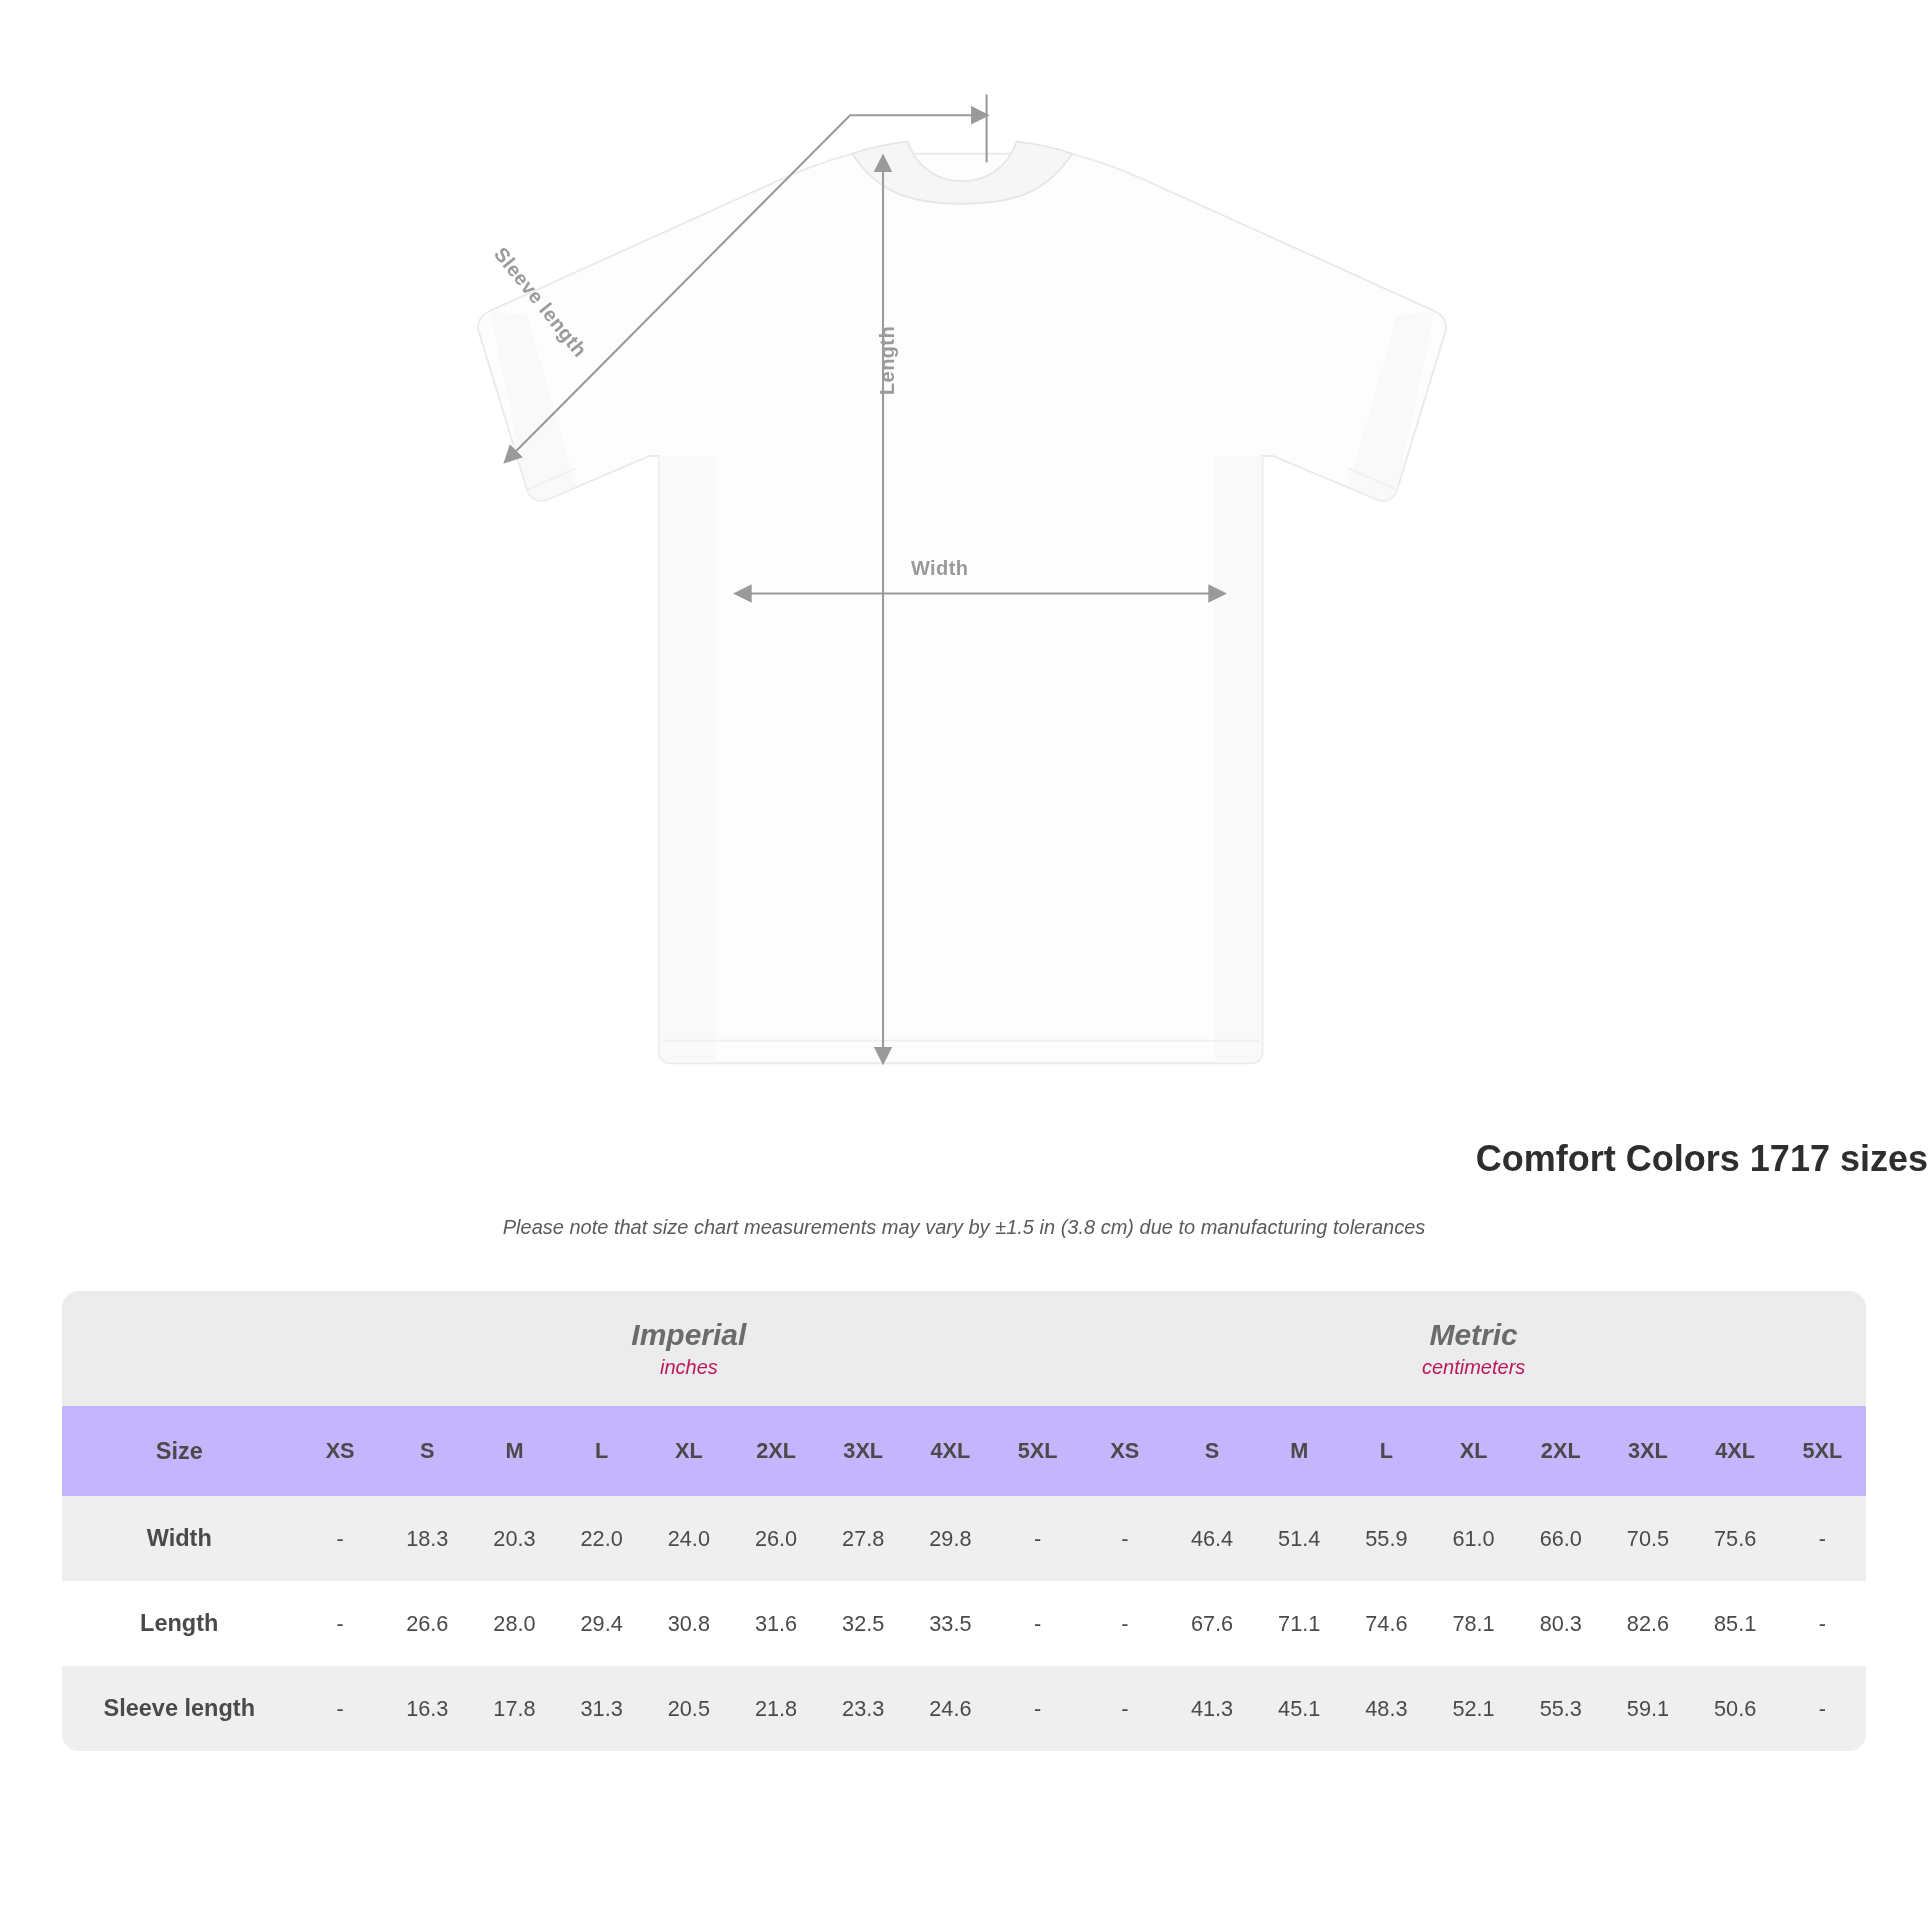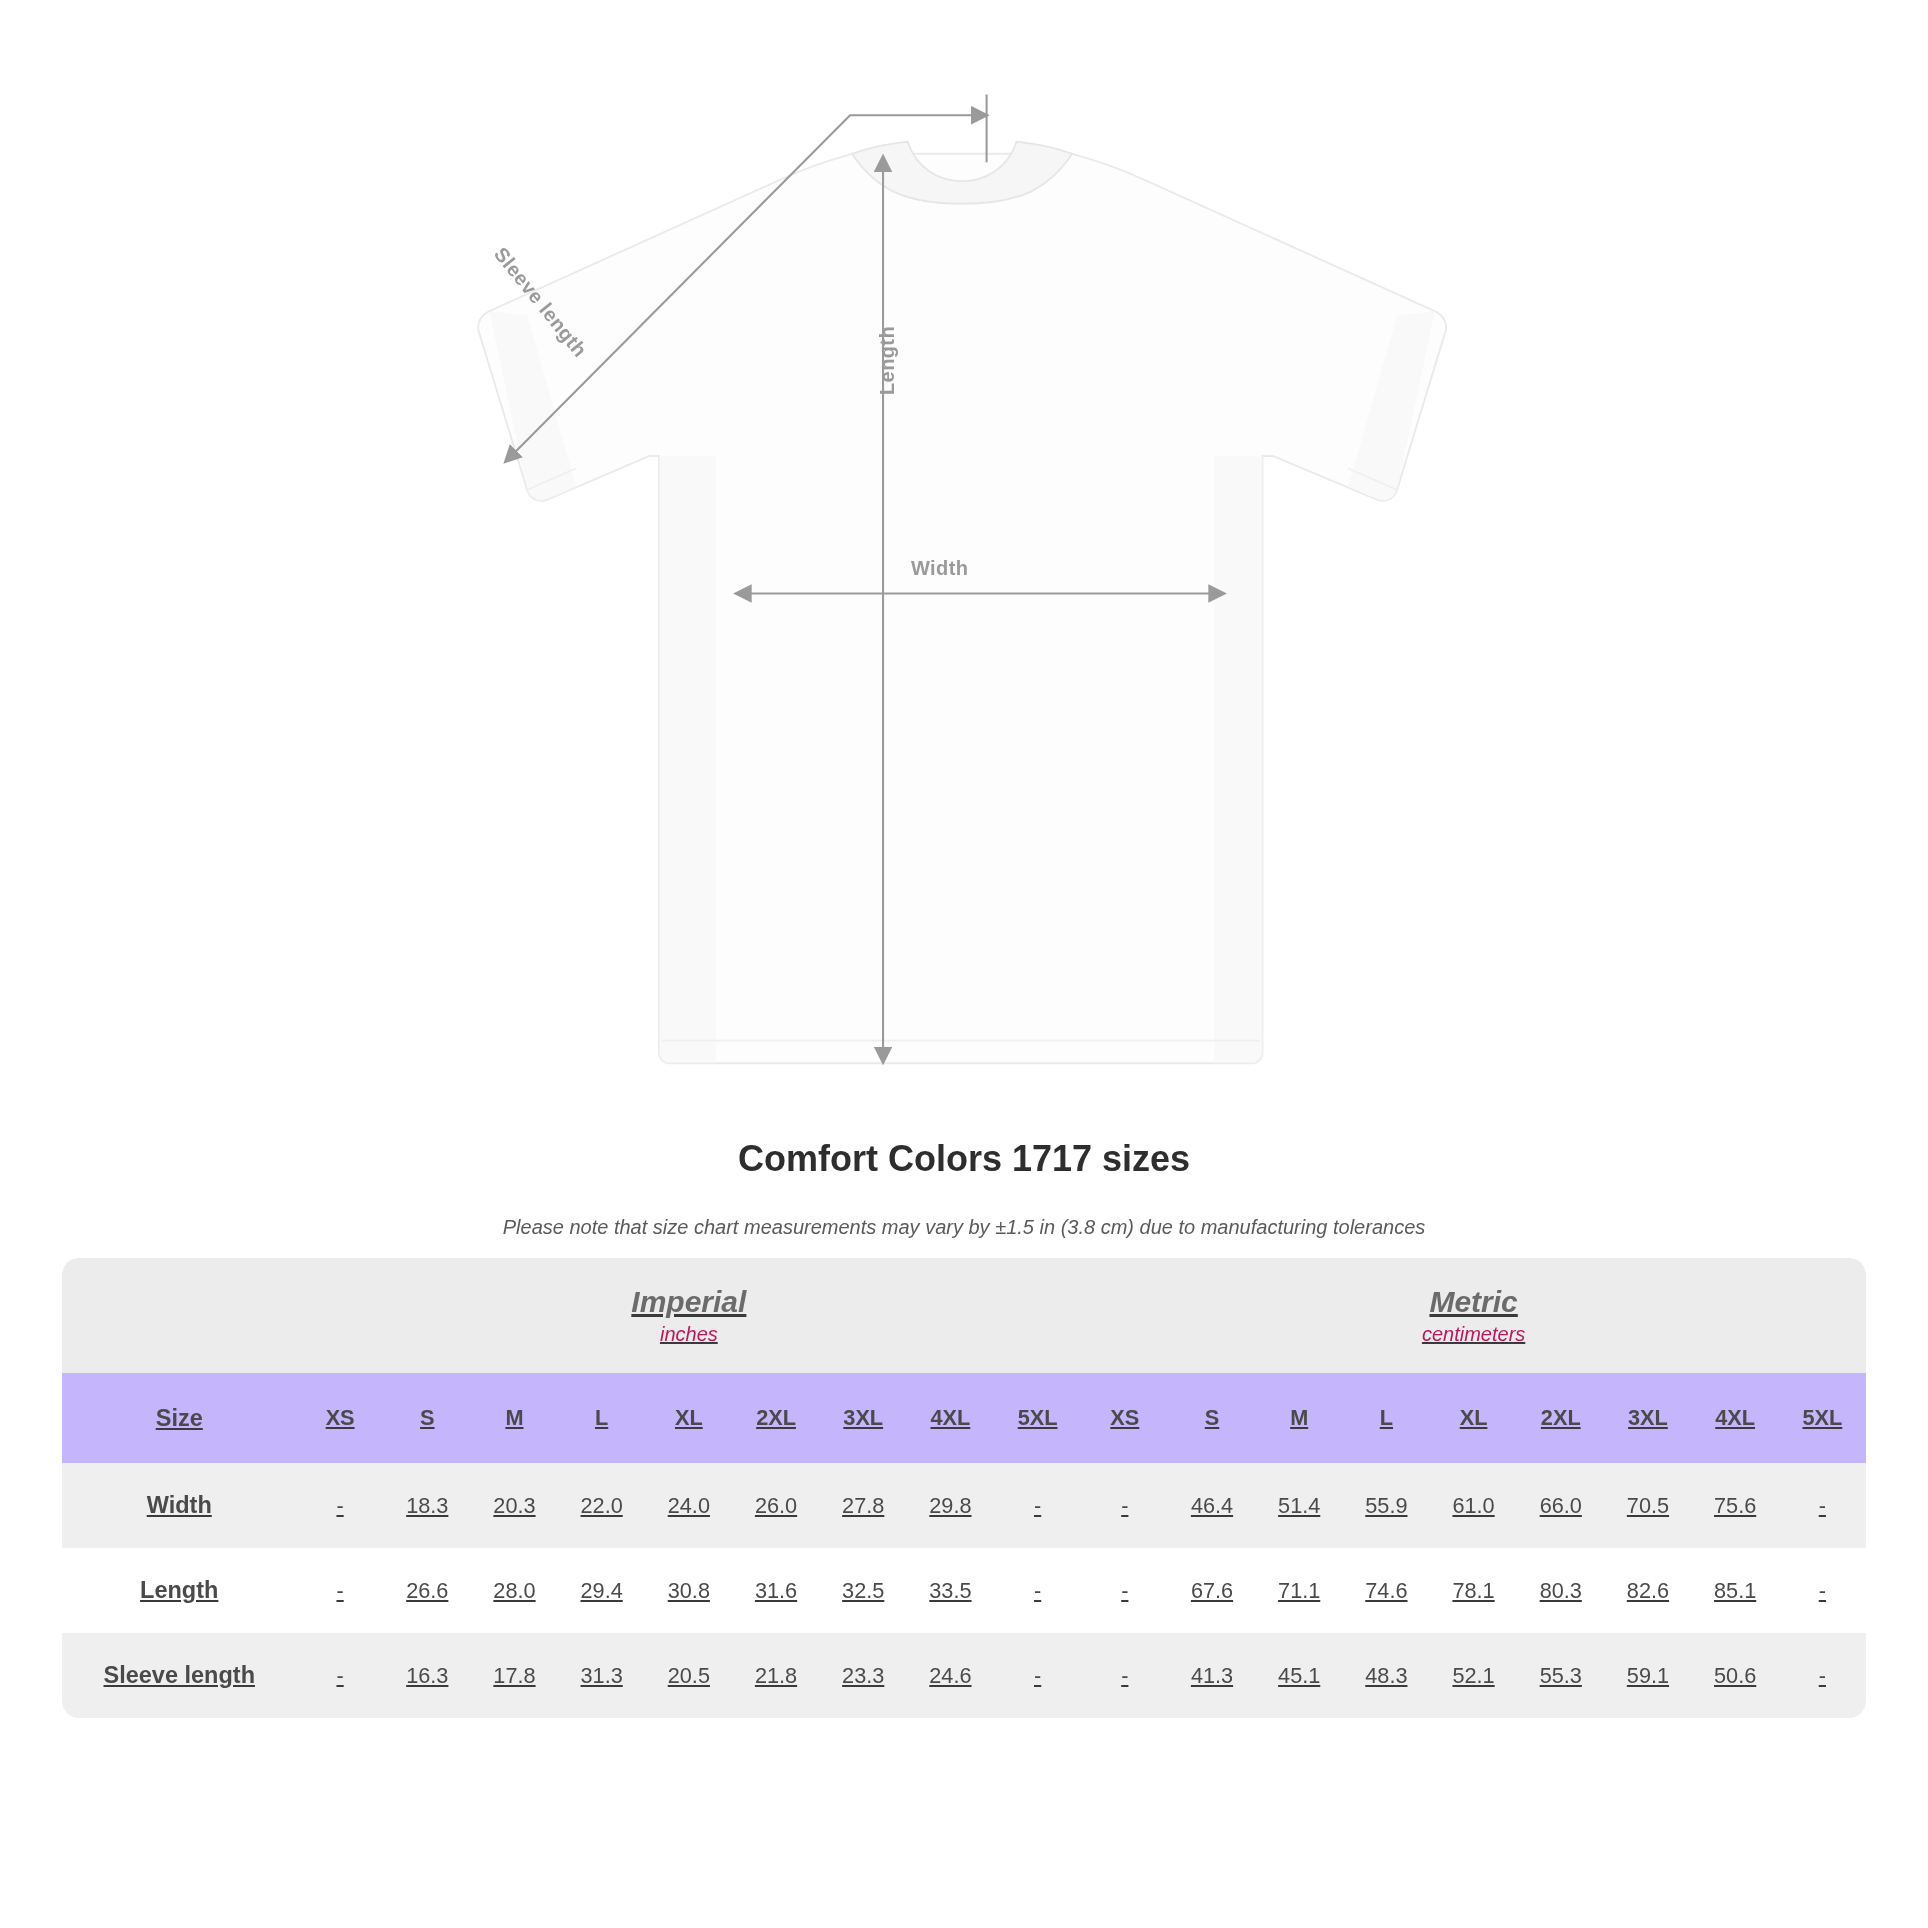--- a/index.html
+++ b/index.html
@@ -38,40 +38,39 @@
     font-size: 20px;
     letter-spacing: 0.4px;
     white-space: nowrap;
   }
   .label-width  { left: 911px; top: 557px; }
   .label-length { left: 876px; top: 395px; transform: rotate(-90deg); transform-origin: left top; }
   .label-sleeve { left: 507px; top: 243px; transform: rotate(51deg); transform-origin: left top; }
 
   
   .chart-title {
-    text-align: center;
+    text-align: right;
     font-size: 36px;
     font-weight: bold;
     color: #2e2e2e;
     margin-top: 17px;
   }
   .chart-note {
     text-align: center;
     font-size: 20px;
     font-style: italic;
     color: #5a5a5a;
     margin-top: 36px;
   }
 
   
   .table-wrap {
-    margin: 19px 62px 0 62px;
+    margin: 52px 62px 0 62px;
     border-radius: 17px;
     overflow: hidden;
-    text-decoration: underline;
   }
   table.size-table {
     border-collapse: collapse;
     width: 1804px;
     table-layout: fixed;
   }
   table.size-table td, table.size-table th {
     text-align: center;
     vertical-align: middle;
     font-size: 21.7px;

